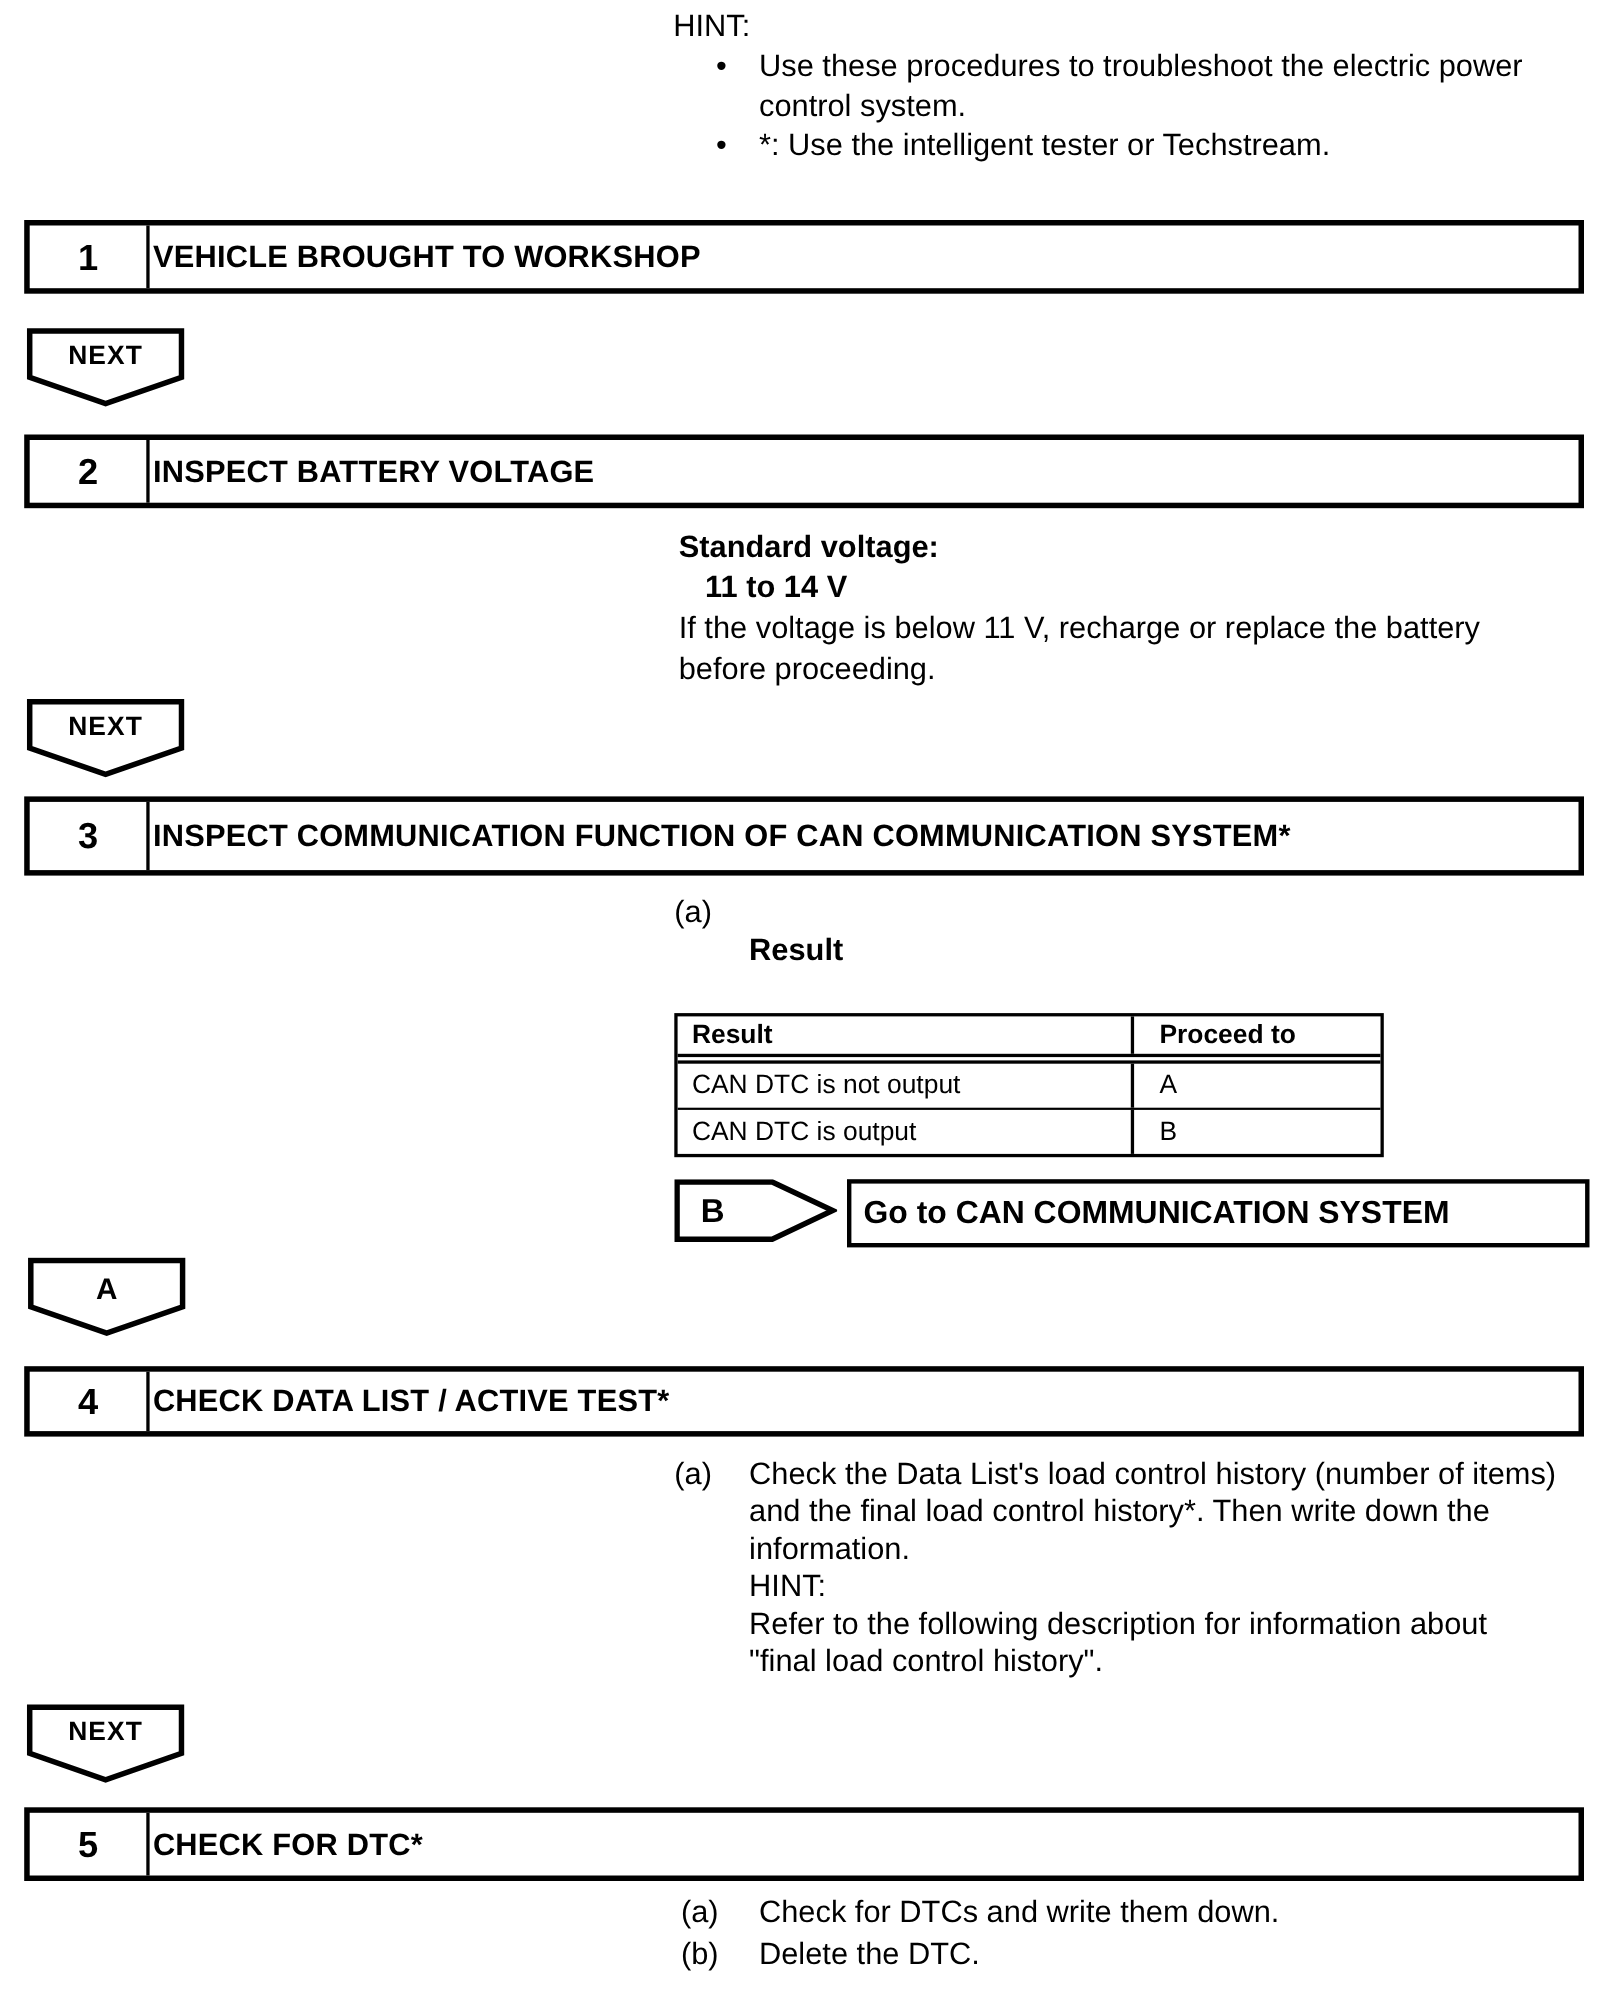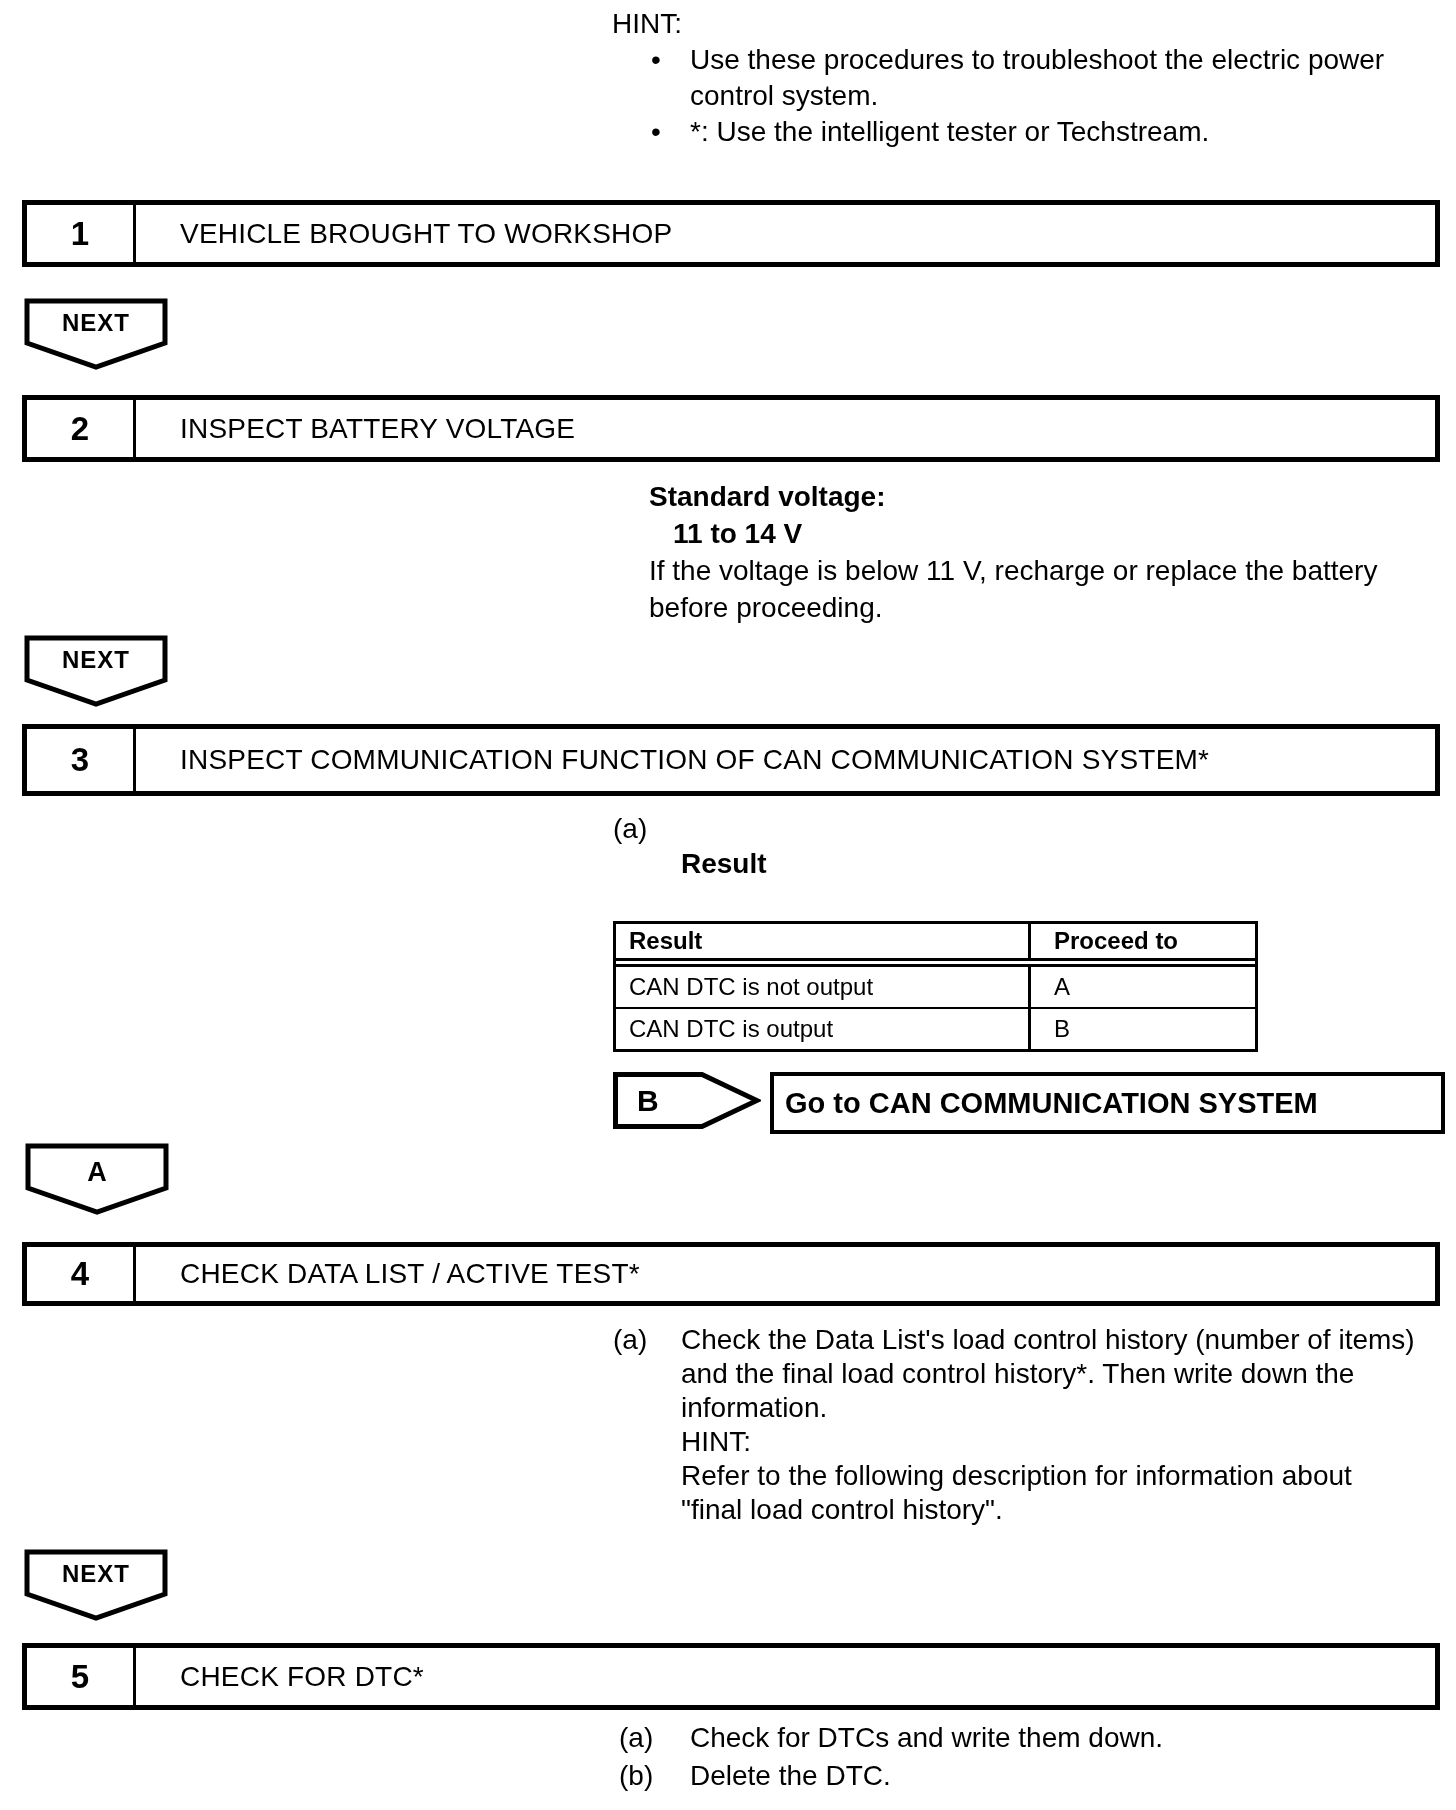--- a/index.html
+++ b/index.html
@@ -21,37 +21,37 @@
     position:absolute; left:22px; width:1418px; box-sizing:border-box;
     border:5px solid #000; background:#fff;
     display:flex; align-items:stretch;
   }
   .step-num {
     width:106px; min-width:106px; border-right:3px solid #000;
     display:flex; align-items:center; justify-content:center;
     font-weight:bold; font-size:33px;
   }
   .step-title {
-    display:flex; align-items:center; padding-left:20px;
-    font-weight:normal; font-size:28px; letter-spacing:0.2px;margin-left:24px;
+    display:flex; align-items:center; padding-left:3px;
+    font-weight:bold; font-size:28px; letter-spacing:0.2px;
   }
   .s1{top:200px;height:67px} .s2{top:395px;height:67px} .s3{top:724px;height:72px}
   .s4{top:1242px;height:64px} .s5{top:1643px;height:67px}
 
   
   .down-arrow { position:absolute; width:144px; height:72px; }
   .down-arrow path { fill:#ffffff; stroke:#000000; stroke-width:5; stroke-linejoin:miter; }
   .down-arrow text { font-family:inherit; font-weight:bold; fill:#000; text-anchor:middle; }
   .next-label { font-size:24px; letter-spacing:1px; }
   .a-label { font-size:27px; }
   .n1{left:24px;top:298px} .n2{left:24px;top:635px} .n3{left:24px;top:1549px}
   .a-pos{left:25px;top:1143px}
 
   
-  .body2 { position:absolute; left:617px; top:478px; width:800px; font-size:28px; line-height:37px;margin-left:32px; }
+  .body2 { position:absolute; left:617px; top:478px; width:800px; font-size:28px; line-height:37px; }
   .bold { font-weight:bold; }
   .indent24 { padding-left:24px; }
 
   
   .body3 { position:absolute; left:613px; top:811px; width:820px; font-size:28px; line-height:35px; }
   .hang { display:flex; align-items:flex-start; }
   .hang .lbl { width:68px; min-width:68px; }
   .hang .txt { width:735px; }
   .result-lbl { font-weight:bold; margin-left:68px; }
 

